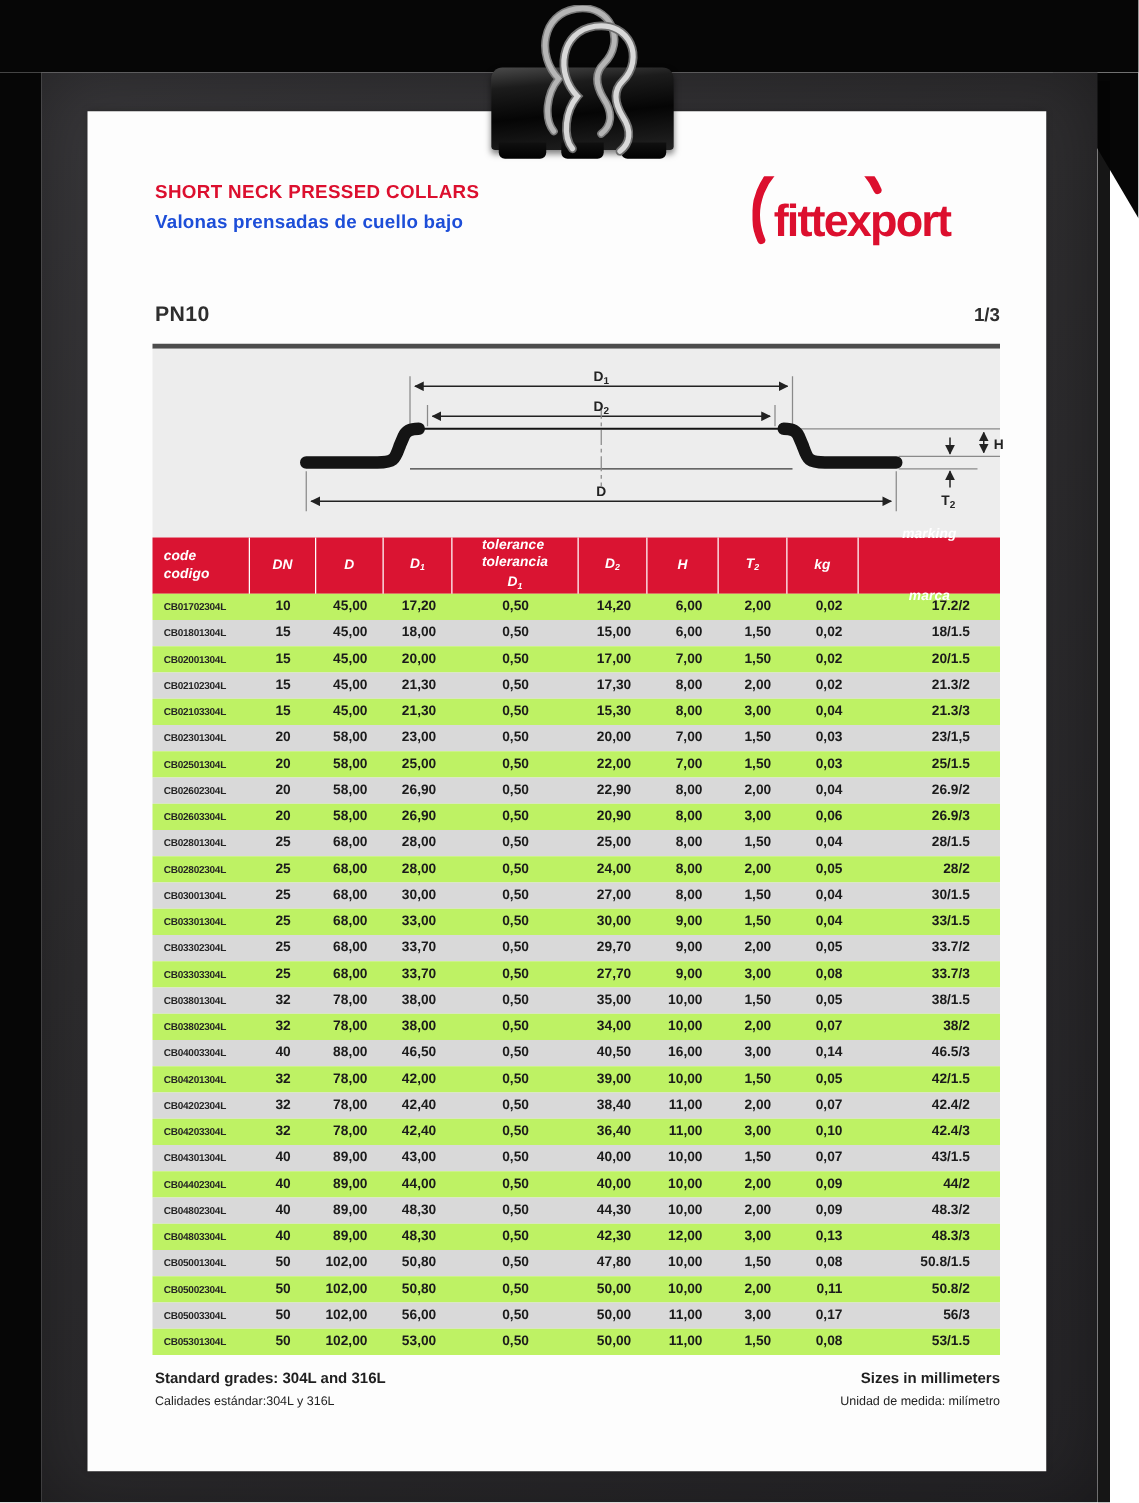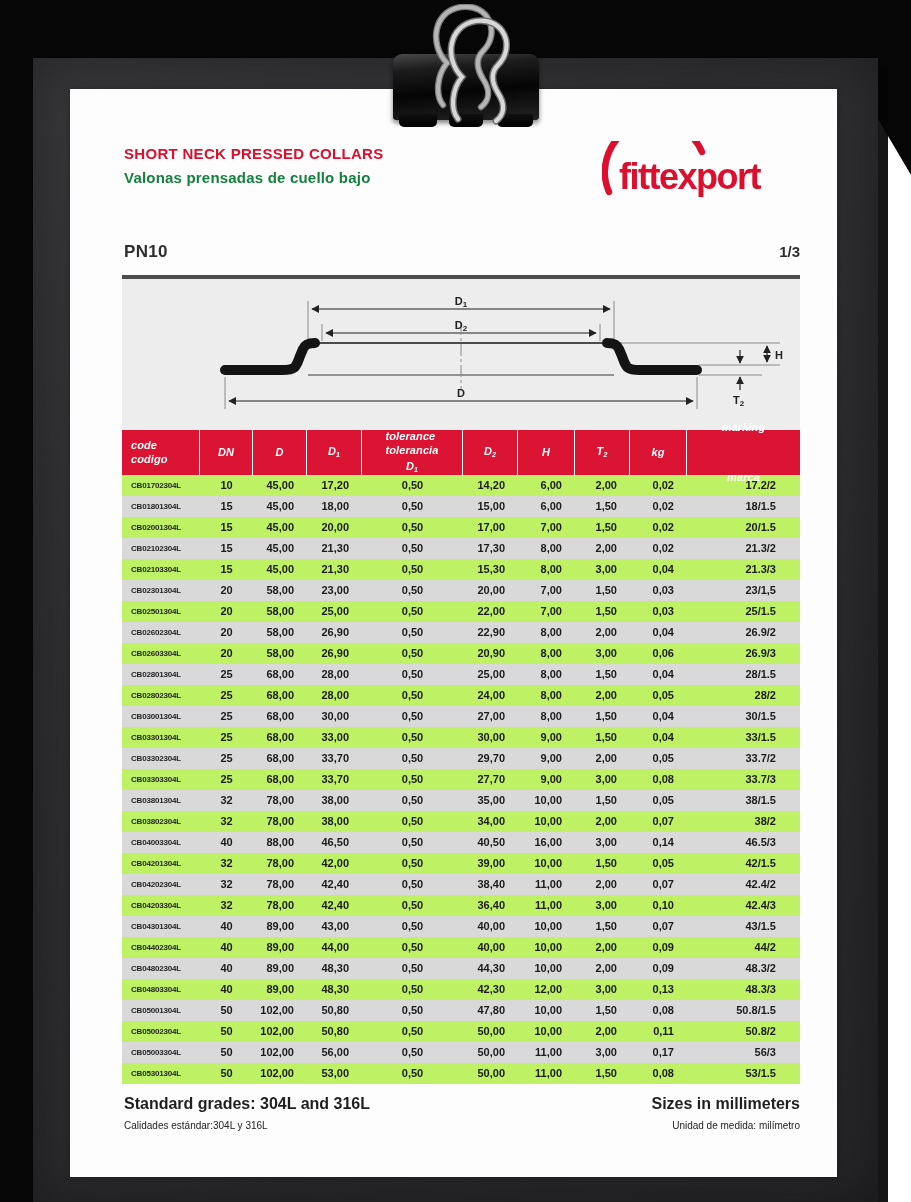--- a/index.html
+++ b/index.html
@@ -17,30 +17,30 @@
            background:linear-gradient(140deg,#38373a 0%, #2e2d2f 40%, #252427 100%);
            box-shadow:10px 7px 0 rgba(4,4,4,.93), inset 0 0 60px rgba(0,0,0,.35); }
 
   
   .paper { position:absolute; left:70px; top:89px; width:767px; height:1088px; background:#fdfdfd;
            box-shadow:0 0 6px rgba(0,0,0,.25); }
 
   .doc-title    { position:absolute; left:54px; top:56px; font-size:15px; font-weight:bold;
                   color:#dc0f2e; letter-spacing:.3px; }
   .doc-subtitle { position:absolute; left:54px; top:80px; font-size:15px; font-weight:bold;
-                  color:#15803d; letter-spacing:.2px; }
+                  color:#1d4ed8; letter-spacing:.2px; }
   .logo { position:absolute; left:532px; top:52px; width:180px; height:62px; }
 
   .pn-row  { position:absolute; left:54px; right:37px; top:153px; display:flex;
              justify-content:space-between; align-items:baseline; }
   .pn      { font-size:17px; font-weight:bold; color:#2e2e2e; letter-spacing:.3px; }
   .pageno  { font-size:15px; font-weight:bold; color:#2e2e2e; }
   .rule    { position:absolute; left:52px; top:186px; width:678px; height:4px; background:#4d4d4d; }
 
-  .diagram { position:absolute; left:52px; top:190px; width:678px; height:151px; background:#ededed; }
+  .diagram { position:absolute; left:52px; top:190px; width:678px; height:151px; background:#ededed;padding-left:20px; }
   .diagram svg { display:block; }
 
   
   .dtable { position:absolute; left:52px; top:341px; width:678px; }
   .thead  { display:flex; height:45px; background:#da1432; color:#ffffff;font-style:italic; }
   .hcell  { display:flex; flex-direction:column; justify-content:center; align-items:center;
             font-size:11px; font-weight:bold; line-height:1.25; border-right:1px solid #ffffff;
             letter-spacing:.1px; }
   .hcell:last-child { border-right:none;gap:36px; }
   .hcell.left { align-items:flex-start; padding-left:9px; }
@@ -58,21 +58,21 @@
   .c4 { width:101px; } .c5 { width:55px; } .c6 { width:57px; } .c7 { width:55px; }
   .c8 { width:57px; }  .c9 { width:113px; }
   .tcell.c0 { font-size:8px; letter-spacing:-.2px; padding-left:9px; color:#242424; }
   .tcell.c1, .tcell.c4 { text-align:center; }
   .tcell.c2, .tcell.c3, .tcell.c5, .tcell.c6, .tcell.c7, .tcell.c8 { text-align:right; padding-right:13px; }
   .tcell.c9 { text-align:right; padding-right:24px; }
 
   
   .footer-left  { position:absolute; left:54px; top:1006px; }
   .footer-right { position:absolute; right:37px; top:1006px; text-align:right; }
-  .foot-main { font-size:16px; font-weight:bold; color:#1f1f1f; margin-bottom:7px; }
+  .foot-main { font-size:12px; font-weight:bold; color:#1f1f1f; margin-bottom:7px; }
   .foot-sub  { font-size:10px; color:#222222; }
 
   
   .clip-body { position:absolute; left:393px; top:54px; width:146px; height:66px; z-index:5;
                background:linear-gradient(175deg,#4a4a4a 0%, #1c1c1c 22%, #050505 55%, #232323 100%);
                border-radius:9px 9px 3px 3px; box-shadow:0 3px 5px rgba(0,0,0,.5); }
   .clip-tab { position:absolute; top:60px; height:13px; background:linear-gradient(180deg,#101010,#000000);
               border-radius:0 0 5px 5px; }
   .tab1 { left:6px;   width:38px; }
   .tab2 { left:56px;  width:34px; }

